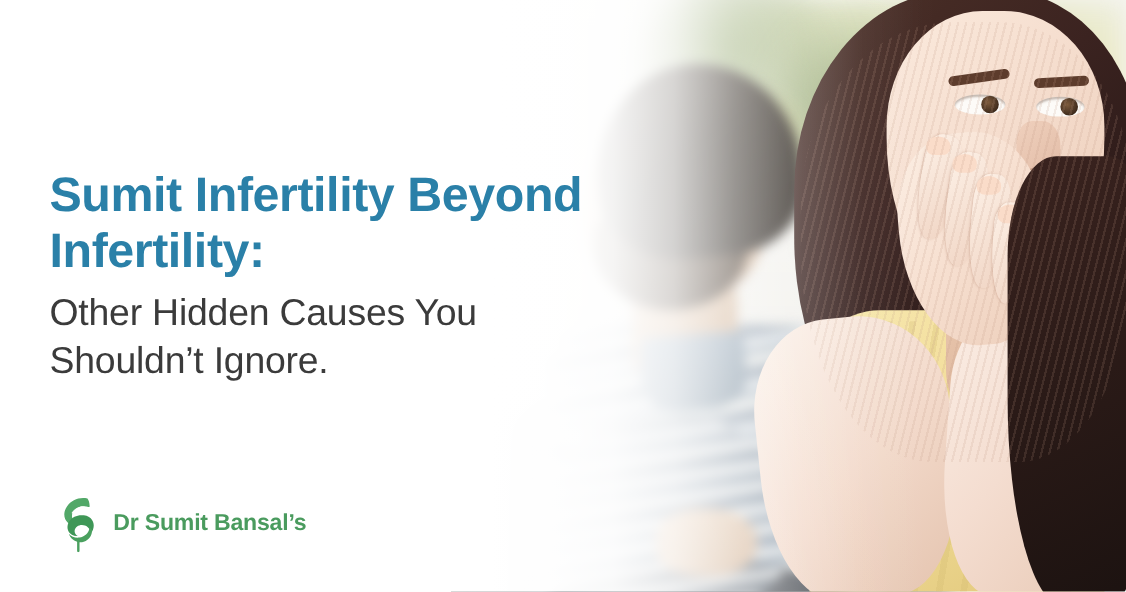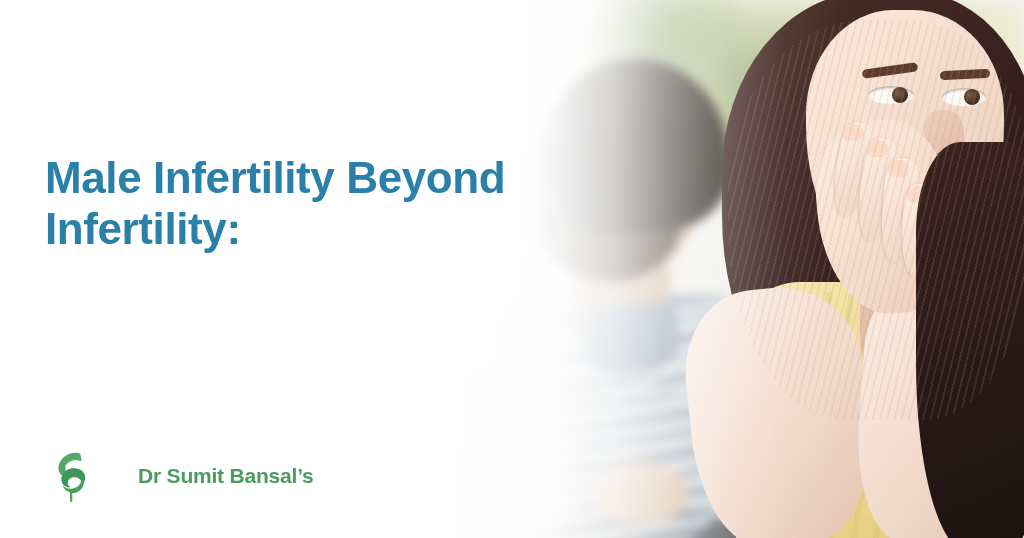--- a/index.html
+++ b/index.html
@@ -333,21 +333,21 @@
     position:absolute; left:45px; top:262px;
     width:560px;
     font-size:34px; font-weight:400; line-height:1.3;
     letter-spacing:-0.2px;
     color:#3b3b3b;
   }
 
   
   .logo { position:absolute; left:52px; top:450px; display:flex; align-items:center; gap:11px; }
   .logo-mark { width:40px; height:52px; flex:0 0 auto; display:block; }
-  .logo-text { display:flex; flex-direction:column; justify-content:center;margin-left:35px; }
+  .logo-text { display:flex; flex-direction:column; justify-content:center; }
   .logo-line1 {
     font-size:21px; font-weight:700; line-height:1.08;
     color:#4a9b5e; letter-spacing:-0.2px;
   }
   .logo-line2 {
     font-size:19px; font-weight:700; line-height:1.16;
     color:#3f70a8; letter-spacing:-0.1px;
   }
 </style>
 </head>
@@ -413,24 +413,28 @@
       <div class="w-hair-strands"></div>
     </div>
 
     <div class="photo-haze"></div>
     <div class="photo-fade"></div>
   </div>
 
   <div class="content">
 
     <div class="headline">
-      <span>Male Infertility Beyond</span><br>
+      <span>Sumit Infertility Beyond</span><br>
       <span>Infertility:</span>
     </div>
 
+    <div class="subhead">
+      <span>Other Hidden Causes You</span><br>
+      <span>Shouldn’t Ignore.</span>
+    </div>
 
     <div class="logo">
       <svg class="logo-mark" viewBox="0 0 40 52">
         <path d="M27.5 3.2c-7.4-1.6-14.6 1.4-18.6 7.2-3.6 5.2-3.1 11.3 0.6 14.6 2.3 2.1 5.4 2.5 8.2 1.4 1.1-0.4 2-1.1 3.1-2-2.4 0.3-4.6-0.3-6-1.8-2.1-2.2-1.8-5.7 0.7-8.4 3.2-3.5 8.4-4.8 12.9-3.3 0.6 0.2 1.2-0.3 1.1-0.9-0.2-3.1-0.8-5.3-2-6.8z" fill="#52a868"></path>
         <path d="M24.2 18.5c-5.3-0.8-10.5 1.3-13.2 5.4-2.9 4.4-1.9 9.8 2.3 12.3 1.7 1 3.6 1.3 5.4 1.1-2.1-1.2-3.2-3.2-2.8-5.3 0.5-2.8 3.3-4.8 6.6-4.8 3.9 0 7.1 2.6 7.6 6.1 0.1 0.7 1 0.9 1.4 0.3 3.1-4.6 2.0-10.6-2.6-13.5-1.4-0.9-3-1.4-4.7-1.6z" fill="#3f9757"></path>
         <path d="M31.6 31.2c0.6 5.1-2.5 9.8-7.4 11.3-1.3 0.4-2.6 0.6-3.9 0.5l0 7.9c0 0.6-0.5 1.1-1.1 1.1-0.6 0-1.1-0.5-1.1-1.1l0-8.5c-3.7-1.1-6.5-3.8-7.5-7.2 2.3 2.6 5.8 4.0 9.4 3.5 4.9-0.6 8.6-4.0 9.2-8.2 0.1-0.9 1.3-0.9 1.4 0.1 0.1 0.2 0.1 0.4 0.1 0.6z" fill="#4aa05f"></path>
         <path d="M20.6 10.6c-3.0 0.9-5.7 2.8-7.3 5.3-0.4 0.6 0.3 1.3 0.9 1.0 2.4-1.3 5.3-1.9 8.1-1.5 0.8 0.1 1.2-0.9 0.5-1.4-0.6-0.4-1.3-0.8-2.2-1.1 1.6-0.4 3.3-0.4 4.8 0 0.8 0.2 1.3-0.8 0.7-1.3-1.5-1.2-3.6-1.6-5.5-1.0z" fill="#ffffff" opacity="0.92"></path>
       </svg>
       <div class="logo-text">
         <div class="logo-line1">Dr Sumit Bansal’s</div>

